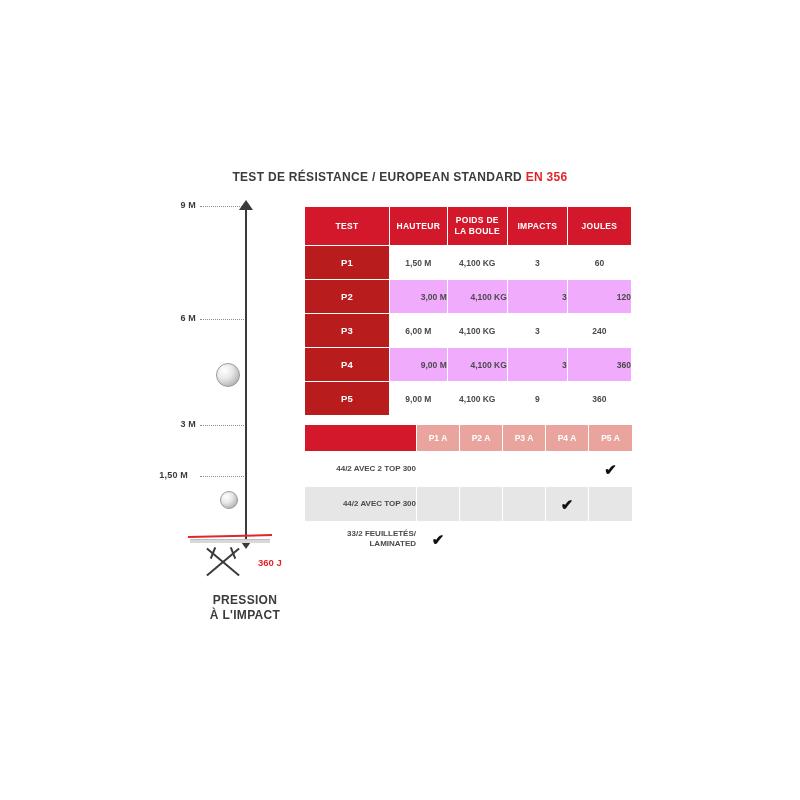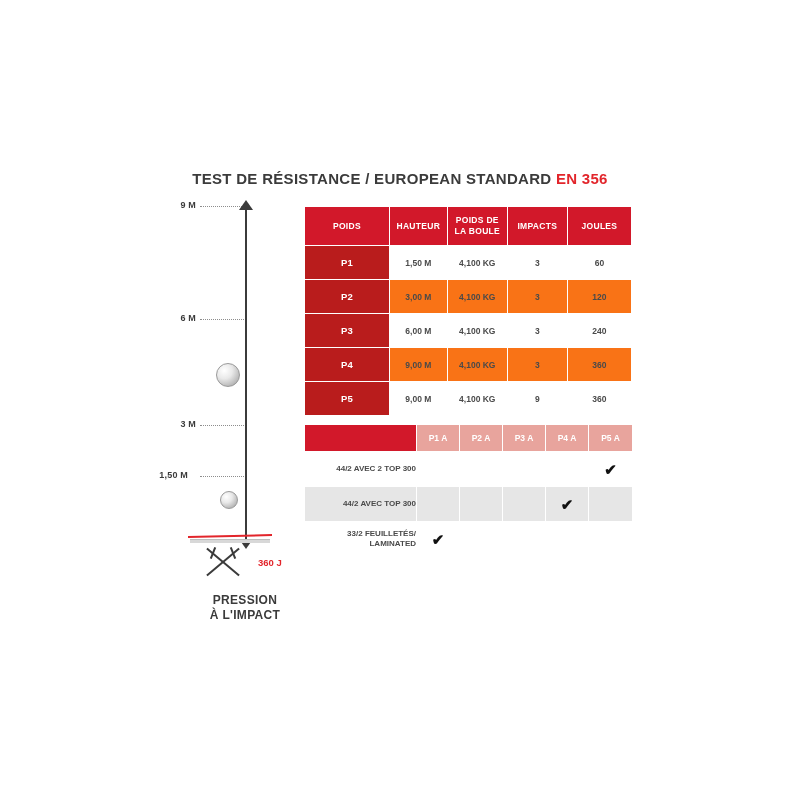--- a/index.html
+++ b/index.html
@@ -23,21 +23,21 @@
     height: 800px;
   }
 
   
   .title {
     position: absolute;
     left: 190px;
     top: 170px;
     width: 420px;
     text-align: center;
-    font-size: 15px;
+    font-size: 12px;
     font-weight: bold;
     letter-spacing: 0.3px;
     color: #3b3b3b;
     white-space: nowrap;
   }
   .title .norm {
     color: #e2252b;
   }
 
   
@@ -196,21 +196,21 @@
   }
   #table-classes td {
     height: 33px;
   }
   #table-classes td.cls {
     background: #b91c1c;
     color: #ffffff;
     font-size: 9.5px;
   }
   #table-classes tr.odd td.val { background: #ffffff; }
-  #table-classes tr.even td.val { background: #f97316; }
+  #table-classes tr.even td.val { background: #f0abfc; text-align: right; }
 
   
   #table-matrix {
     left: 304px;
     top: 424px;
     width: 328px;
   }
   #table-matrix th.corner {
     background: #d2182a;
     width: 112px;
@@ -293,21 +293,21 @@
     <colgroup>
       <col style="width:82px">
         <col style="width:56px">
         <col style="width:58px">
         <col style="width:58px">
         <col style="width:62px">
     </colgroup>
     <thead>
       <tr>
         <th>
-          <div>POIDS</div>
+          <div>TEST</div>
         </th>
         <th>
           <div>HAUTEUR</div>
         </th>
         <th>
           <div>POIDS DE</div>
           <div>LA BOULE</div>
         </th>
         <th>
           <div>IMPACTS</div>

